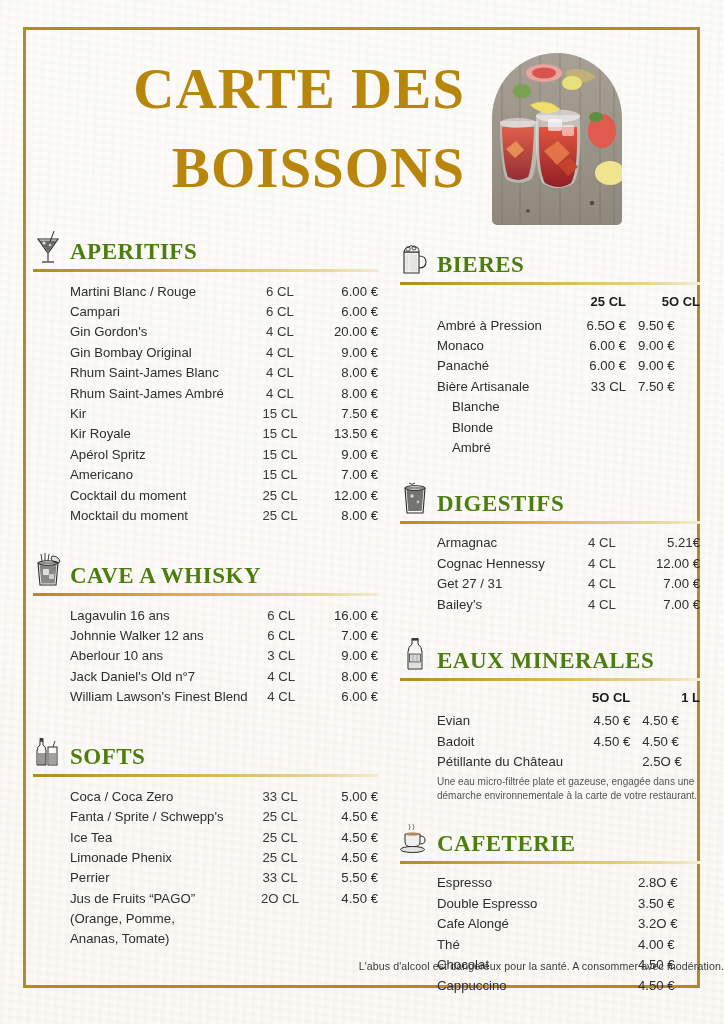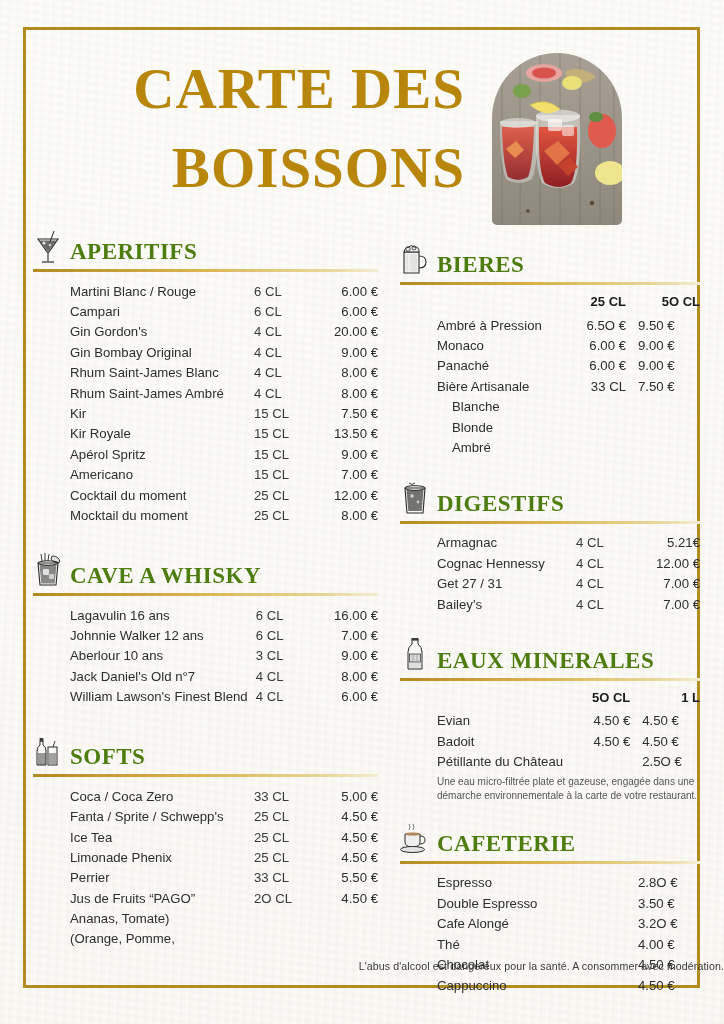--- a/index.html
+++ b/index.html
@@ -93,21 +93,21 @@
     margin-top:9px;
     font-size:13.2px;
     color:#2e2e2e;
   }
   .items td{
     padding:1.5px 0;
     vertical-align:top;
     line-height:1.32;
   }
   .items td.name{padding-left:37px;white-space:nowrap;}
-  .items td.vol{text-align:left;white-space:nowrap;padding-left:8px;width:52px;color:#3a3a3a;}
+  .items td.vol{text-align:center;white-space:nowrap;padding-left:8px;width:52px;color:#3a3a3a;}
   .items td.price{text-align:right;white-space:nowrap;padding-left:10px;width:62px;}
   .items td.price2{text-align:left;white-space:nowrap;padding-left:12px;width:62px;}
   .items tr.sub td.name{padding-left:52px;}
   .items thead th{
     font-size:13px;
     font-weight:bold;
     color:#1c1c1c;
     text-align:right;
     padding:0 0 6px 0;
     white-space:nowrap;
@@ -376,22 +376,22 @@
               <td class="vol">33 CL</td>
               <td class="price">5.50 €</td>
             </tr>
         <tr>
               <td class="name">Jus de Fruits “PAGO”</td>
               <td class="vol">2O CL</td>
               <td class="price">4.50 €</td>
             </tr>
       </tbody>
         </table>
+      <div class="cont">(Orange, Pomme,</div>
       <div class="cont">Ananas, Tomate)</div>
-      <div class="cont">(Orange, Pomme,</div>
     </div>
 
   </div>
 
   <div class="col col-right">
 
     <div class="section">
       <div class="sec-head">
         <span class="sec-icon">
           <svg viewBox="0 0 30 38">

